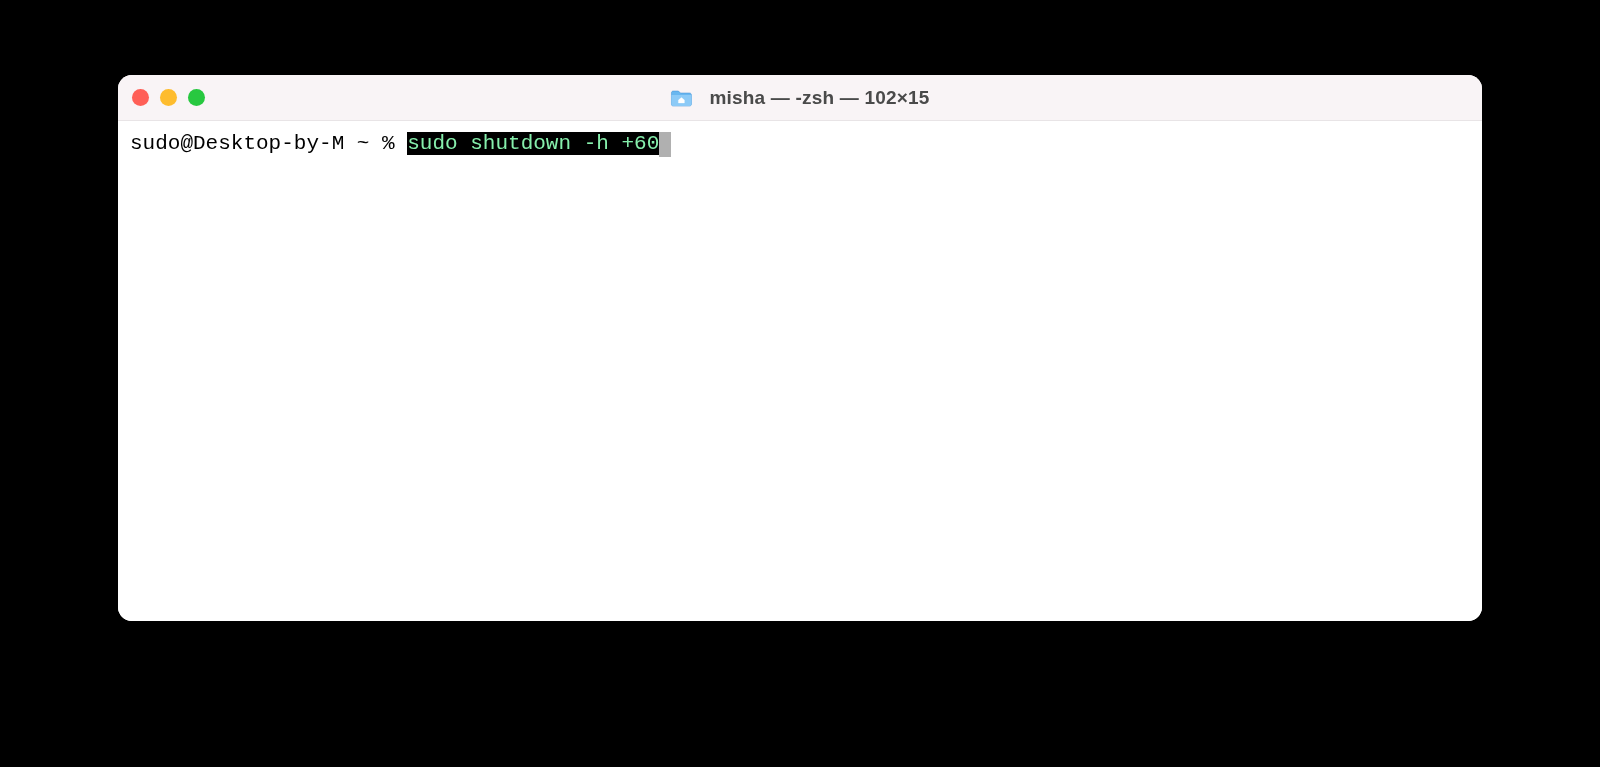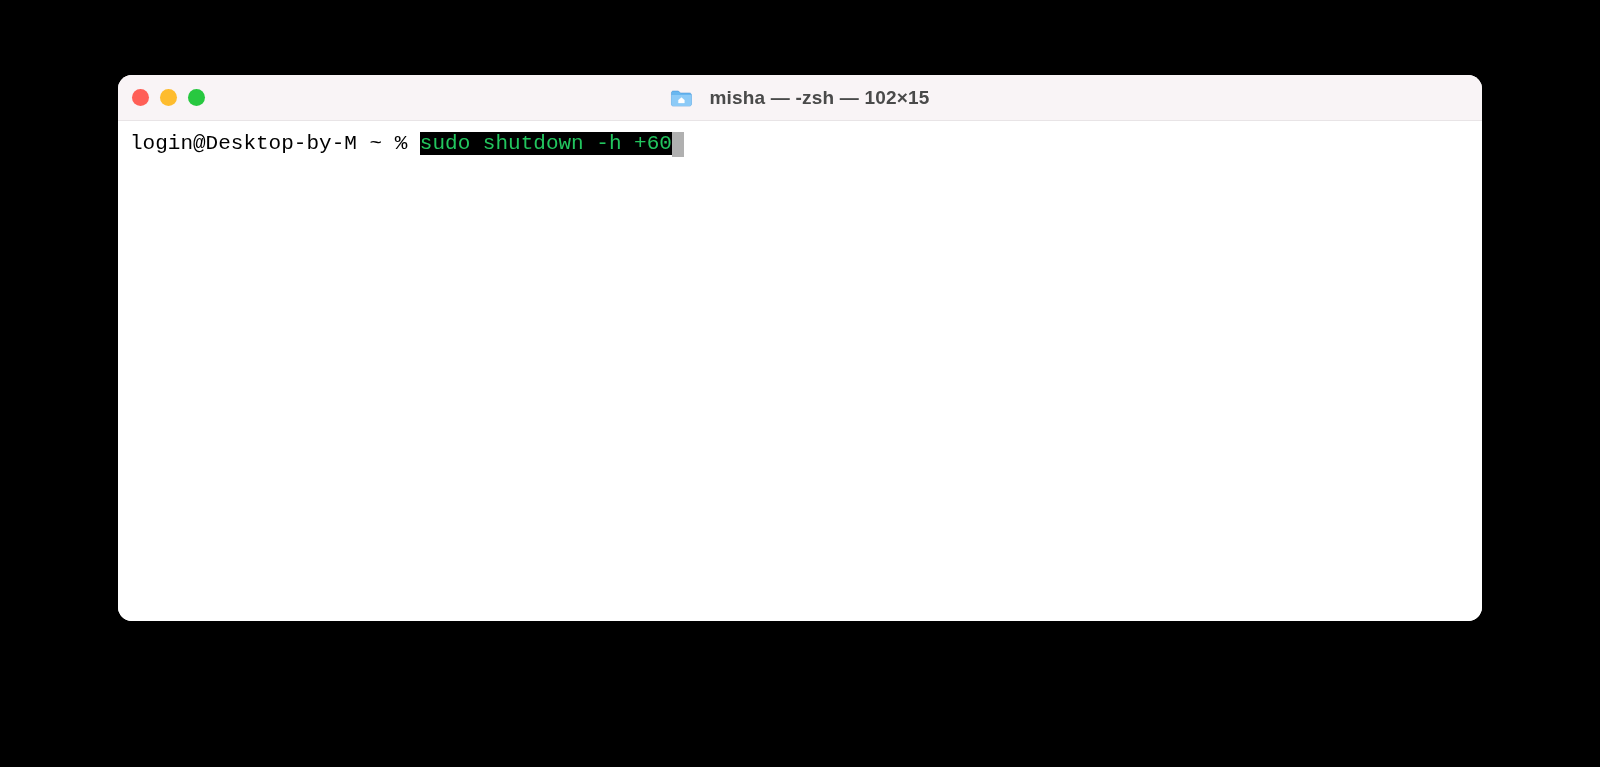--- a/index.html
+++ b/index.html
@@ -78,21 +78,21 @@
       font-size: 21px;
       line-height: 1.45;
       color: #000;
       white-space: pre;
     }
     .terminal-line {
       display: block;
     }
     .selected-text {
       background: #000;
-      color: #22c55e;
+      color: #86efac;
     }
     .cursor-block {
       display: inline-block;
       width: 12px;
       height: 1.2em;
       background: #b0b0b0;
       vertical-align: text-bottom;
       margin-bottom: -2px;
     }
   </style>
@@ -110,14 +110,14 @@
       <span class="folder-icon">
         <svg viewBox="0 0 22 18">
           <path d="M1 4 C1 2.5 2 2 3 2 L8 2 L10 4 L19 4 C20.5 4 21 5 21 6 L21 15 C21 16.5 20 17 19 17 L3 17 C1.5 17 1 16 1 15 Z" fill="#69b7f0" stroke="#3d8fd4" stroke-width="0.5"></path>
           <path d="M1 6 L21 6 L21 15 C21 16.5 20 17 19 17 L3 17 C1.5 17 1 16 1 15 Z" fill="#8ccaf7"></path>
           <path d="M8 14 L8 11 L11 8.5 L14 11 L14 14 Z M10 14 L10 12 L12 12 L12 14" fill="#fff" stroke="#fff" stroke-width="0.3"></path>
         </svg>
       </span>
       <span class="window-title">misha — -zsh — 102×15</span>
     </div>
   </div>
-  <div class="terminal-body"><span class="terminal-line"><span>login@Desktop-by-M ~ % </span><span class="selected-text">sudo shutdown -h +60</span><span class="cursor-block"></span></span></div>
+  <div class="terminal-body"><span class="terminal-line"><span>sudo@Desktop-by-M ~ % </span><span class="selected-text">sudo shutdown -h +60</span><span class="cursor-block"></span></span></div>
 </div>
 
 </body></html>

